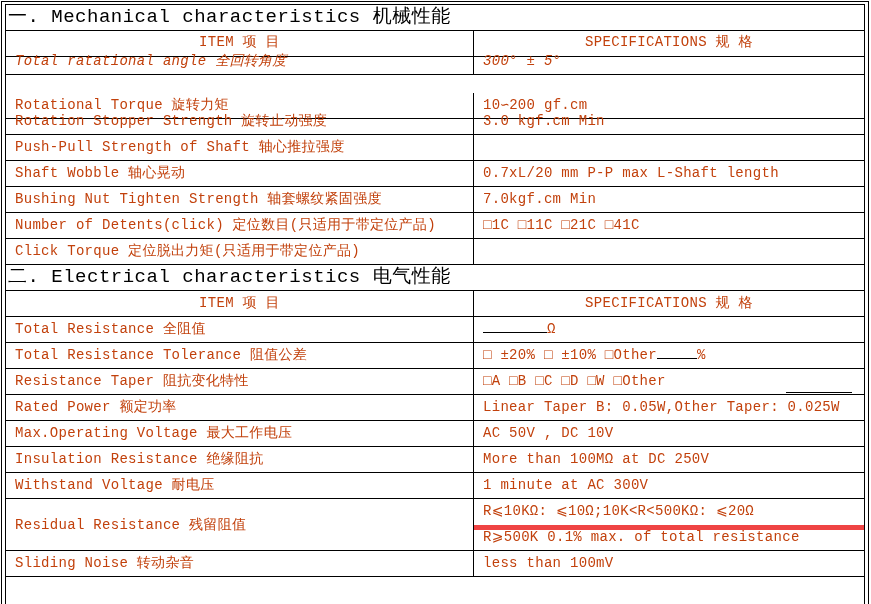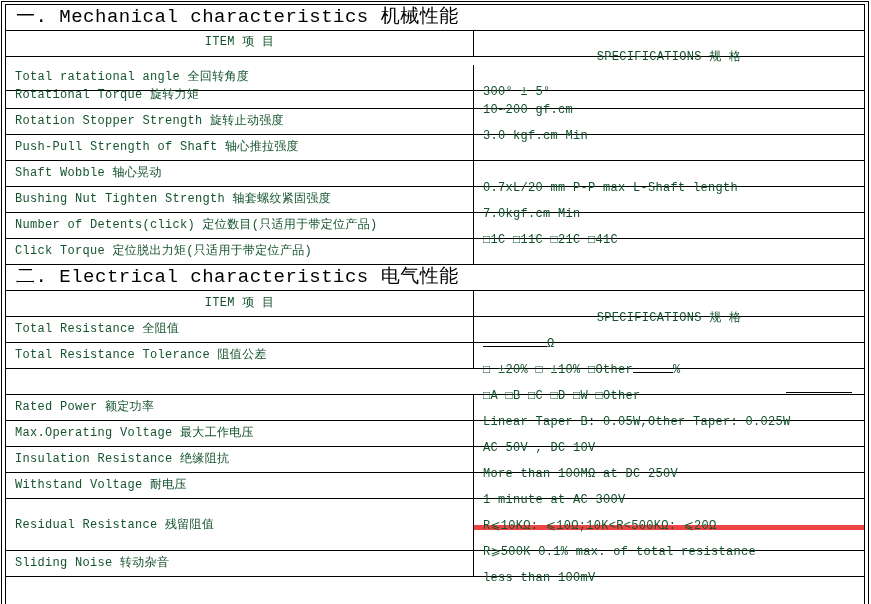--- a/index.html
+++ b/index.html
@@ -5,27 +5,27 @@
   html, body { margin: 0; padding: 0; background: #ffffff; }
   body { width: 871px; height: 604px; position: relative; overflow: hidden;
          font-family: "Liberation Serif", "DejaVu Serif", serif; color: #1a1a1a; }
   .frame { position: absolute; left: 1px; top: 1px; width: 868px; height: 603px;
            border-left: 1px solid #000; border-right: 1px solid #000; border-top: 1px solid #000; box-sizing: border-box; }
   .inner { position: absolute; left: 5px; top: 4px; width: 860px; height: 600px;
            border-left: 1px solid #000; border-right: 1px solid #000; border-top: 1px solid #000; box-sizing: border-box; }
   .row { position: absolute; left: 0; width: 858px; border-bottom: 1px solid #000; box-sizing: border-box; }
   .section { height: 26px; }
   .section .title { position: absolute; left: 2px; top: 0; font-size: 19px; line-height: 25px;
-                    font-family: "Liberation Mono", "DejaVu Sans Mono", monospace; letter-spacing: 0.5px; color: #000; margin-left: 8px; }
+                    font-family: "Liberation Mono", "DejaVu Sans Mono", monospace; letter-spacing: 0.5px; color: #000; }
   .cell { position: absolute; top: 0; bottom: 0; box-sizing: border-box; }
   .cell.left { left: 0; width: 468px; border-right: 1px solid #000; }
   .cell.right { left: 468px; right: 0; }
-  .txt { position: absolute; left: 9px; top: 0; font-size: 12px; line-height: 25px; white-space: nowrap;
-         font-family: "Liberation Mono", "DejaVu Sans Mono", monospace; letter-spacing: 0.3px; color: #14532d; }
-  .right .txt { left: 9px; margin-top: 15px; }
+  .txt { position: absolute; left: 9px; top: 0; font-size: 14px; line-height: 25px; white-space: nowrap;
+         font-family: "Liberation Mono", "DejaVu Sans Mono", monospace; letter-spacing: 0.3px; color: #c2410c; }
+  .right .txt { left: 9px; }
   .hdr .txt { left: 0; right: 0; text-align: center; }
   .subrow { position: absolute; left: 0; right: 0; height: 26px; }
   .subrow.first { top: 0; border-bottom: 5px solid #ef4444; }
   .subrow.second { top: 26px; }
   .blank { display: inline-block; border-bottom: 1px solid #000; vertical-align: baseline; height: 12px; }
 </style>
 </head>
 <body>
 
 <div class="frame"></div>
@@ -36,29 +36,29 @@
   </div>
   <div class="row hdr" style="top:25px;height:27px;">
     <div class="cell left">
         <span class="txt">ITEM    项  目</span>
       </div>
     <div class="cell right">
         <span class="txt">SPECIFICATIONS    规  格</span>
       </div>
   </div>
 
-  <div class="row" style="top:60px;height:26px;">
+  <div class="row" style="top:44px;height:26px;font-style:italic;">
     <div class="cell left">
         <span class="txt">Total ratational angle  全回转角度</span>
       </div>
     <div class="cell right">
         <span class="txt">300°  ±  5°</span>
       </div>
   </div>
-  <div class="row" style="top:78px;height:26px;">
+  <div class="row" style="top:88px;height:26px;">
     <div class="cell left">
         <span class="txt">Rotational Torque  旋转力矩</span>
       </div>
     <div class="cell right">
         <span class="txt">10∽200 gf.cm</span>
       </div>
   </div>
   <div class="row" style="top:104px;height:26px;">
     <div class="cell left">
         <span class="txt">Rotation Stopper Strength  旋转止动强度</span>
@@ -124,20 +124,23 @@
   </div>
   <div class="row" style="top:338px;height:26px;">
     <div class="cell left">
         <span class="txt"> Total Resistance Tolerance  阻值公差</span>
       </div>
     <div class="cell right">
         <span class="txt"><span>□ ±20%  □ ±10%  □Other</span><span class="blank" style="width:40px;"></span><span>%</span></span>
       </div>
   </div>
   <div class="row" style="top:364px;height:26px;">
+    <div class="cell left">
+        <span class="txt">Resistance Taper  阻抗变化特性</span>
+      </div>
     <div class="cell right">
         <span class="txt">□A  □B  □C  □D  □W  □Other</span>
       <span class="blank" style="position:absolute;left:312px;top:11px;width:66px;height:12px;"></span>
     </div>
   </div>
   <div class="row" style="top:390px;height:26px;text-align:right;">
     <div class="cell left">
         <span class="txt">Rated Power  额定功率</span>
       </div>
     <div class="cell right">

